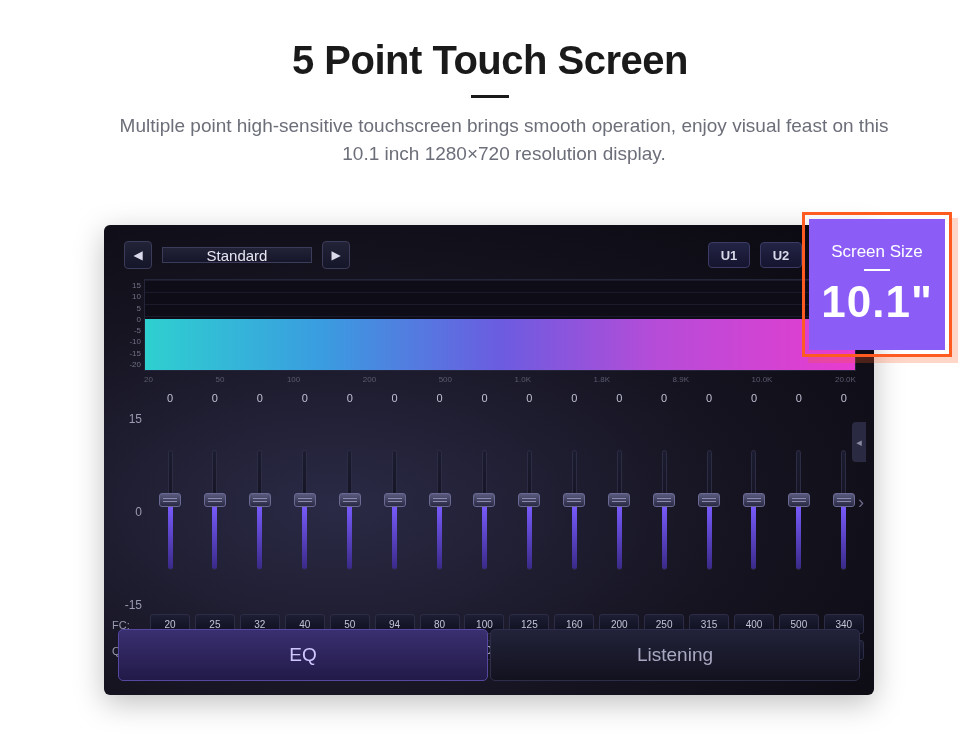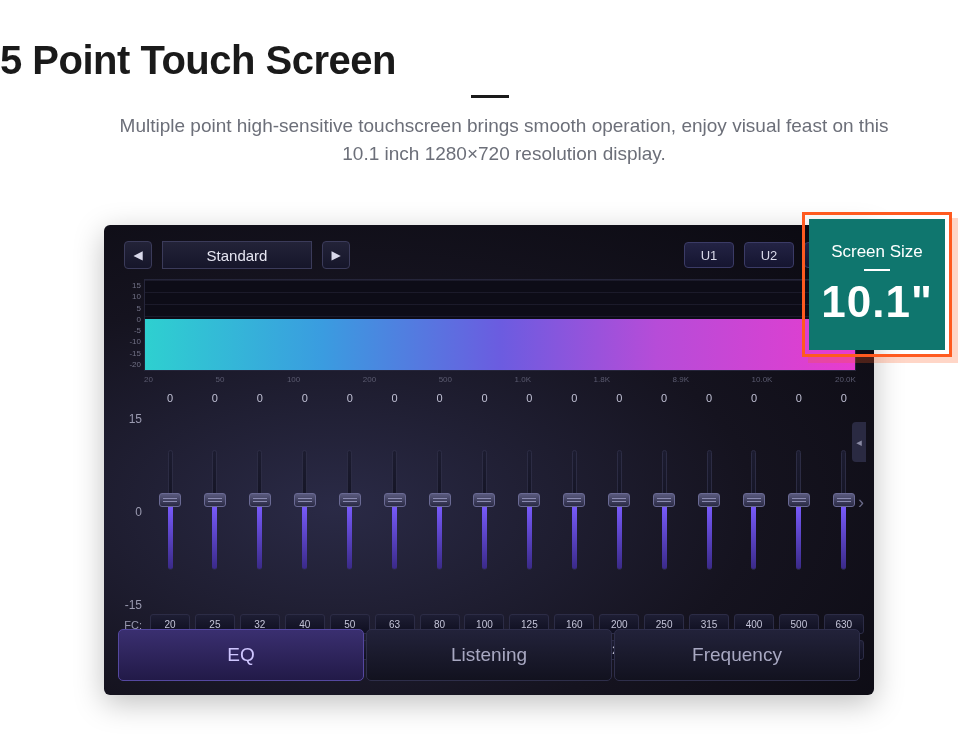--- a/index.html
+++ b/index.html
@@ -4,21 +4,21 @@
 <style>
   * { box-sizing: border-box; margin: 0; padding: 0; }
   body {
     width: 980px; height: 748px;
     background: #ffffff;
     font-family: -apple-system, BlinkMacSystemFont, "Segoe UI", Arial, sans-serif;
     overflow: hidden;
     position: relative;
   }
   .heading {
-    text-align: left;
+    text-align: center;
     padding-top: 38px;
     font-size: 40px;
     font-weight: 800;
     color: #1a1a1a;
     letter-spacing: -0.5px;
   }
   .heading-underline {
     width: 38px; height: 3px; background: #1a1a1a;
     margin: 12px auto 14px auto;
   }
@@ -50,38 +50,39 @@
     width: 28px; height: 28px;
     border: 1px solid #3b3b5a;
     background: linear-gradient(#232338,#16162a);
     border-radius: 4px;
     display: flex; align-items: center; justify-content: center;
     color: #d9d9ea; font-size: 12px;
     cursor: pointer;
   }
   .preset-label {
     flex: 0 0 150px;
-    height: 28px;
+    height: 16px;
     margin: 0 10px;
     background: linear-gradient(#232338,#16162a);
     border: 1px solid #3b3b5a;
     border-radius: 0;
     display: flex; align-items: center; justify-content: center;
     font-size: 15px; color: #e6e6f2;
   }
   .toprow-spacer { flex: 1; }
   .ubtn {
-    width: 50px; height: 26px;
+    width: 42px; height: 26px;
     margin-left: 10px;
     background: linear-gradient(#232344,#151530);
     border: 1px solid #3b3b66;
     border-radius: 4px;
     display: flex; align-items: center; justify-content: center;
     font-size: 13px; color: #d9d9ea;
     cursor: pointer;
+    font-weight: bold;
   }
   
   .spectrum-wrap {
     display: flex;
     margin: 10px 18px 4px 18px;
     height: 92px;
   }
   .spec-axis {
     width: 22px;
     display: flex; flex-direction: column; justify-content: space-between;
@@ -163,21 +164,21 @@
     border-radius: 3px;
   }
   .knob::before, .knob::after {
     content:""; position:absolute; left:3px; right:3px; height:1px; background:#8a8ab0;
   }
   .knob::before { top:4px; } .knob::after { bottom:4px; }
   .param-rows {
     margin: 2px 8px 0 8px;
     display:flex;
   }
-  .pr-left { width:36px; font-size:11px; color:#9a9ab0; text-align:right; padding-right:6px; line-height:22px;}
+  .pr-left { width:36px; font-size:11px; color:#9a9ab0; text-align:left; padding-right:6px; line-height:22px;}
   .pr-cols { flex:1; display:flex; justify-content:space-between; padding:0 2px;}
   .pbox {
     width: 40px; height:20px;
     background: linear-gradient(#1e1e34,#0f0f20);
     border:1px solid #2c2c46;
     border-radius:3px;
     font-size:10px; color:#c4c4d8;
     display:flex; align-items:center; justify-content:center;
   }
   .sa-right-arrow {
@@ -216,21 +217,21 @@
   
   .badge {
     position:absolute; right:28px; top:212px;
     width:150px; height:145px;
     border:3px solid #ff5a1f;
     background: rgba(0,0,0,0);
     box-shadow: 6px 6px 0 rgba(255,90,31,0.25);
   }
   .badge-inner {
     position:absolute; inset:4px;
-    background:#0f766e;
+    background:#8b5cf6;
     color:#fff;
     display:flex; flex-direction:column; align-items:center; justify-content:center;text-align:right;
   }
   .badge-label { font-size:17px; font-weight:500; }
   .badge-line { width:26px; height:2px; background:#fff; margin:7px 0 6px 0; }
   .badge-value { font-size:44px; font-weight:700; letter-spacing:1px; }
 </style>
 </head>
 <body>
 
@@ -438,31 +439,31 @@
   </div>
 
   <div class="param-rows">
     <div class="pr-left">FC:</div>
     <div class="pr-cols" id="fc-row">
         <div class="pbox">20</div>
         <div class="pbox">25</div>
         <div class="pbox">32</div>
         <div class="pbox">40</div>
         <div class="pbox">50</div>
-        <div class="pbox">63</div>
+        <div class="pbox">94</div>
         <div class="pbox">80</div>
         <div class="pbox">100</div>
         <div class="pbox">125</div>
         <div class="pbox">160</div>
         <div class="pbox">200</div>
         <div class="pbox">250</div>
         <div class="pbox">315</div>
         <div class="pbox">400</div>
         <div class="pbox">500</div>
-        <div class="pbox">630</div>
+        <div class="pbox">340</div>
       </div>
   </div>
   <div class="param-rows" style="margin-top:4px;">
     <div class="pr-left">Q:</div>
     <div class="pr-cols" id="q-row">
         <div class="pbox">2.0</div>
         <div class="pbox">2.0</div>
         <div class="pbox">2.0</div>
         <div class="pbox">2.0</div>
         <div class="pbox">2.0</div>
@@ -476,21 +477,20 @@
         <div class="pbox">2.0</div>
         <div class="pbox">2.0</div>
         <div class="pbox">2.0</div>
         <div class="pbox">2.0</div>
       </div>
   </div>
 
   <div class="tabs" id="tabs">
       <div class="tab active">EQ</div>
       <div class="tab">Listening</div>
-      <div class="tab">Frequency</div>
     </div>
 </div>
 
 <div class="badge">
   <div class="badge-inner">
     <div class="badge-label">Screen Size</div>
     <div class="badge-line"></div>
     <div class="badge-value">10.1"</div>
   </div>
 </div>

